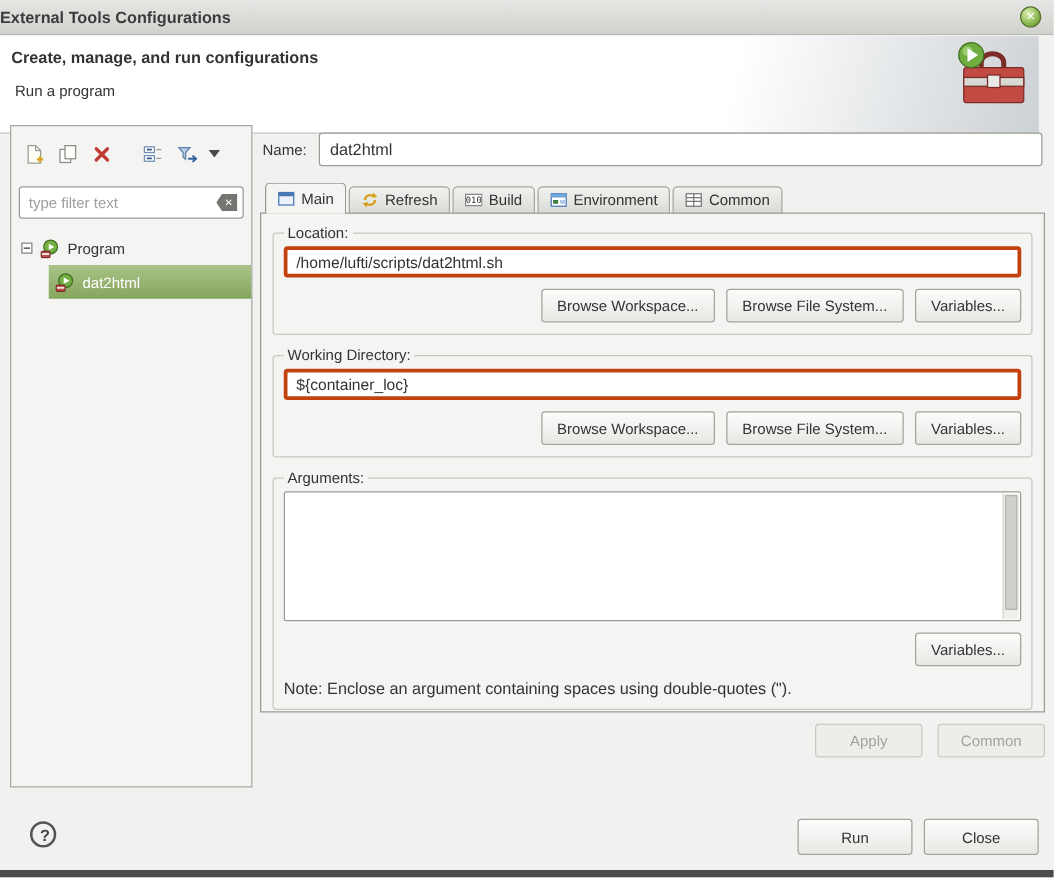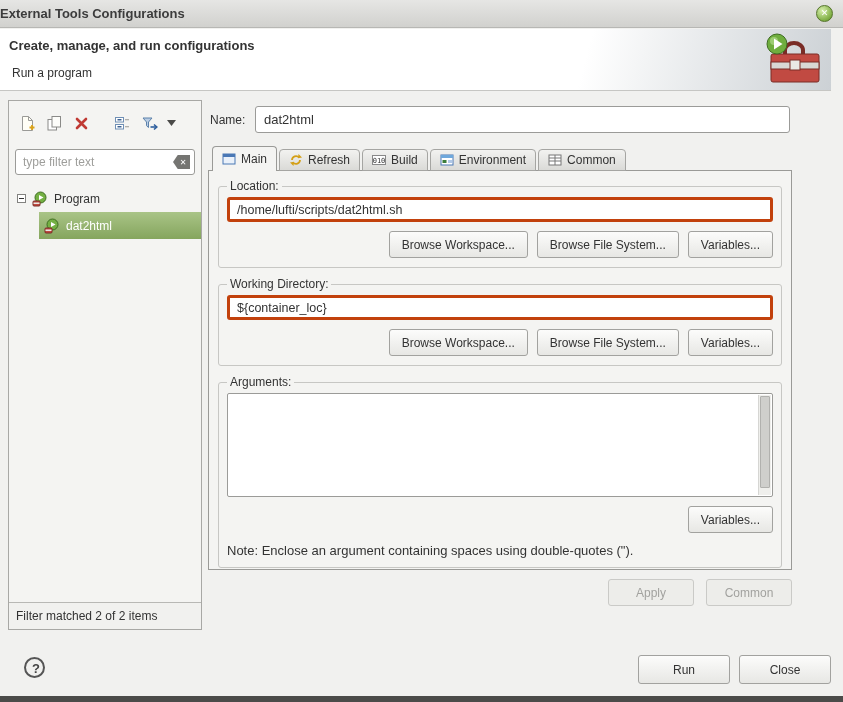--- a/index.html
+++ b/index.html
@@ -12,21 +12,21 @@
   
   .titlebar { position:absolute; top:0; left:0; right:0; height:28px;
     background:linear-gradient(#e6e6e4,#d1d1ce); border-bottom:1px solid #b7b7b4; }
   .win-title { position:absolute; left:0; right:0; top:0; text-align:left;
     line-height:28px; font-size:13px; font-weight:bold; color:#3c3c3c; }
   .close-btn { position:absolute; right:10px; top:5px; width:17px; height:17px;
     border-radius:50%; border:1px solid #55742c; color:#fff; font-size:9px;
     line-height:15px; text-align:center; cursor:pointer;
     background:radial-gradient(circle at 35% 30%, #d9f0ae, #7fae44 70%, #5d8a2e); }
   
-  .header { position:absolute; top:29px; left:0; right:12px; height:62px;
+  .header { position:absolute; top:29px; left:0; right:12px; height:78px;
     background:linear-gradient(105deg,#ffffff 0%,#ffffff 70%,#ccd1d5 100%);
     border-bottom:1px solid #c6c6c3; }
   .hdr-title { position:absolute; left:9px; top:9px; font-size:13px; font-weight:bold; }
   .hdr-sub   { position:absolute; left:12px; top:37px; font-size:12px; }
   .hdr-art   { position:absolute; right:6px; top:3px; }
   
   .left-panel { position:absolute; left:8px; top:100px; width:194px; height:530px;
     border:1px solid #a8a8a5; background:#f4f4f2; }
   .lp-toolbar { position:absolute; top:10px; left:5px; height:24px; display:flex; align-items:center; }
   .tb-btn { width:27px; height:24px; display:flex; align-items:center; justify-content:center;
@@ -44,21 +44,21 @@
   .tree-row { height:27px; display:flex; align-items:center; font-size:12px; gap:6px; cursor:pointer;text-align:right; }
   .tree-row.root { padding-left:8px; }
   .expander { width:9px; height:9px; border:1px solid #828280; background:#fff; position:relative; flex:0 0 auto; }
   .expander::after { content:""; position:absolute; left:1px; right:1px; top:3px; height:1px; background:#333; }
   .tree-row.selected { margin-left:30px; padding-left:5px; color:#fff;
     background:linear-gradient(#a9c487,#85a55d); }
   .lp-status { position:absolute; bottom:0; left:0; right:0; height:27px;
     border-top:1px solid #b8b8b5; line-height:26px; padding-left:7px; font-size:12px;
     background:#f1f1ef; }
   
-  .right-panel { position:absolute; left:208px; top:100px; width:584px; height:530px; }
+  .right-panel { position:absolute; left:208px; top:100px; width:628px; height:530px; }
   .name-label { position:absolute; left:2px; top:13px; font-size:12px; }
   .name-input { position:absolute; left:47px; top:6px; right:2px; height:27px;
     border:1px solid #9b9b98; border-radius:3px; padding:0 8px; font-size:13px;
     font-family:inherit; background:#fff; color:#333; }
   .tabs { position:absolute; left:4px; top:46px; height:25px; display:flex;
     align-items:flex-end; z-index:3; }
   .tab { display:flex; align-items:center; gap:5px; padding:0 9px; height:22px;
     background:linear-gradient(#f2f2f0,#dadad7); border:1px solid #a5a5a2;
     border-radius:4px 4px 0 0; margin-right:2px; font-size:12px; cursor:pointer; white-space:nowrap; }
   .tab.selected { height:25px; background:#f4f4f2; border-color:#9a9a97; border-bottom:none; }
@@ -181,21 +181,20 @@
       <svg width="16" height="16" viewBox="0 0 16 16">
         <circle cx="8.5" cy="6.5" r="5.5" fill="#74b043" stroke="#3f6d22"></circle>
         <polygon points="7,4 11.5,6.5 7,9" fill="#fff"></polygon>
         <rect x="1" y="10" width="7" height="5" rx="1" fill="#c14a42" stroke="#7a2c26"></rect>
         <rect x="1.5" y="11.5" width="6" height="1.5" fill="#e8e8e4"></rect>
       </svg>
       <span>dat2html</span>
     </div>
   </div>
 
-  <div class="lp-status">Filter matched 2 of 2 items</div>
 </div>
 
 <div class="right-panel">
 
   <span class="name-label">Name:</span>
   <input class="name-input" type="text" value="dat2html" style="">
 
   <div class="tabs">
     <span class="tab selected">
       <svg width="14" height="14">

